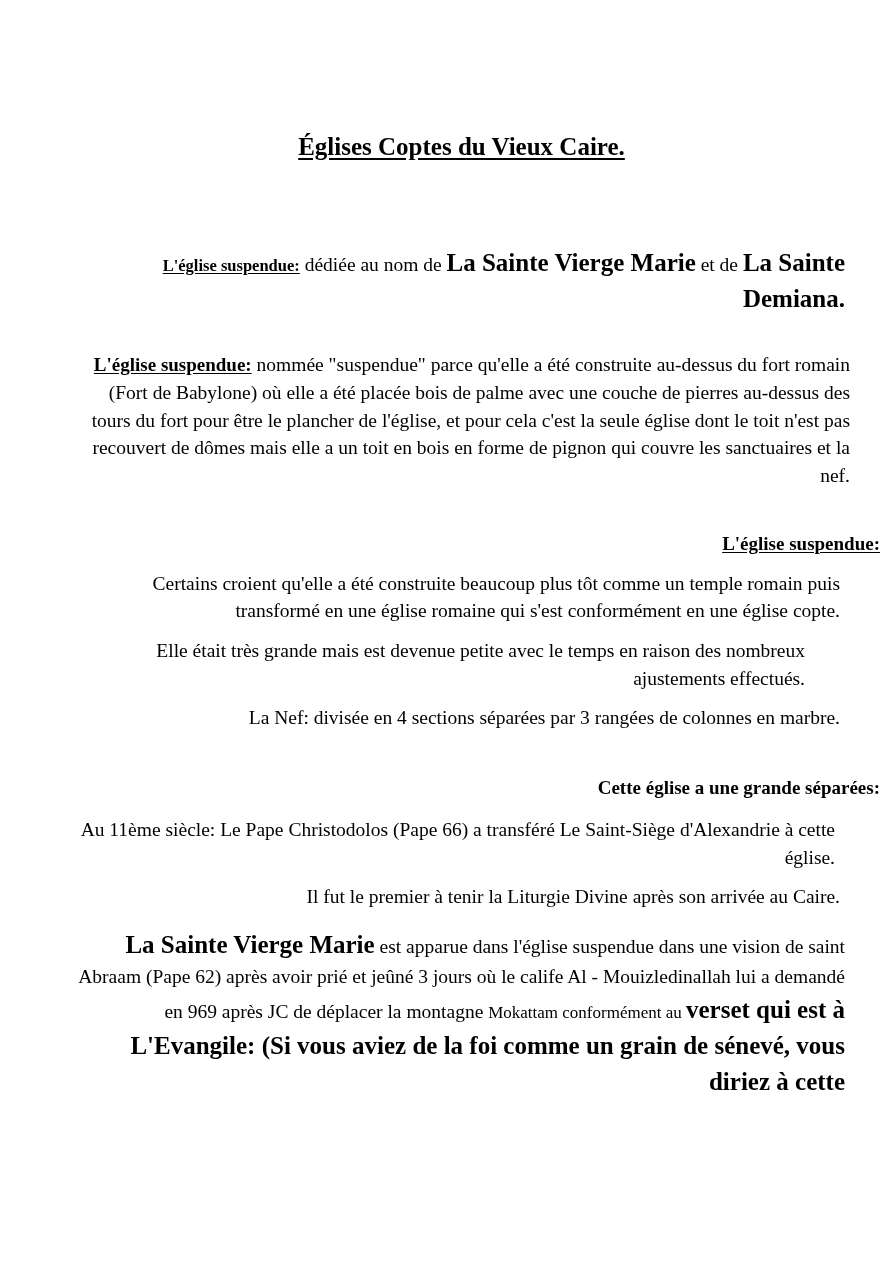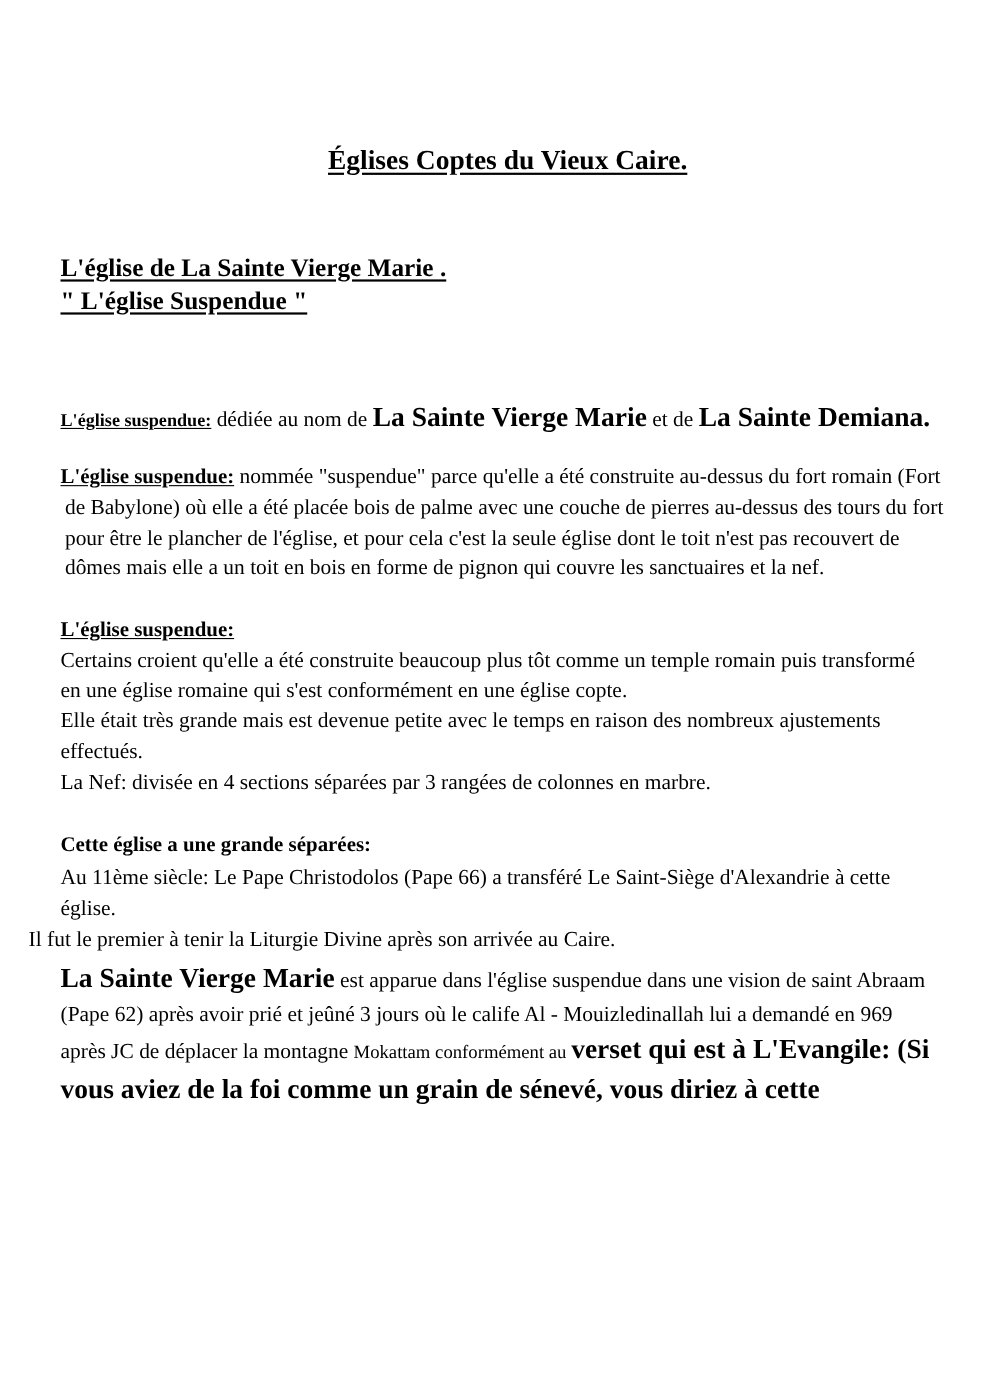--- a/index.html
+++ b/index.html
@@ -51,24 +51,24 @@
   .subtitle-line {
     display: block;
   }
   .subtitle-line span {
     text-decoration: underline;
     text-underline-offset: 3px;
   }
 
   
   .para {
-    margin: 0;
+    margin: 12px;
     font-size: 19.5px;
     line-height: 1.42;
-    text-align: left;
+    text-align: right;
   }
   .lead {
     font-weight: bold;
     font-size: 16.5px;
     text-decoration: underline;
     text-underline-offset: 2px;
   }
   .lead-lg {
     font-weight: bold;
     font-size: 19px;
@@ -127,28 +127,20 @@
 </style>
 </head>
 <body>
 
 <div class="page">
 
   <h1 class="doc-title">
     <span class="u">Églises Coptes du Vieux Caire.</span>
   </h1>
 
-  <div class="subtitle-block">
-    <span class="subtitle-line">
-      <span>L'église de La Sainte Vierge Marie .</span>
-    </span>
-    <span class="subtitle-line">
-      <span>" L'église Suspendue "</span>
-    </span>
-  </div>
 
   <p class="para p-dedicace">
     <span class="lead">L'église suspendue:</span><span> dédiée au nom de </span><span class="big">La Sainte Vierge Marie</span><span> et de </span><span class="big">La Sainte Demiana.</span>
   </p>
 
   <p class="para p-nommee">
     <span class="lead-lg">L'église suspendue:</span><span> nommée "suspendue" parce qu'elle a été construite au-dessus du fort romain (Fort de Babylone) où elle a été placée bois de palme avec une couche de pierres au-dessus des tours du fort pour être le plancher de l'église, et pour cela c'est la seule église dont le toit n'est pas recouvert de dômes mais elle a un toit en bois en forme de pignon qui couvre les sanctuaires et la nef.</span>
   </p>
 
   <p class="para p-date-head">

